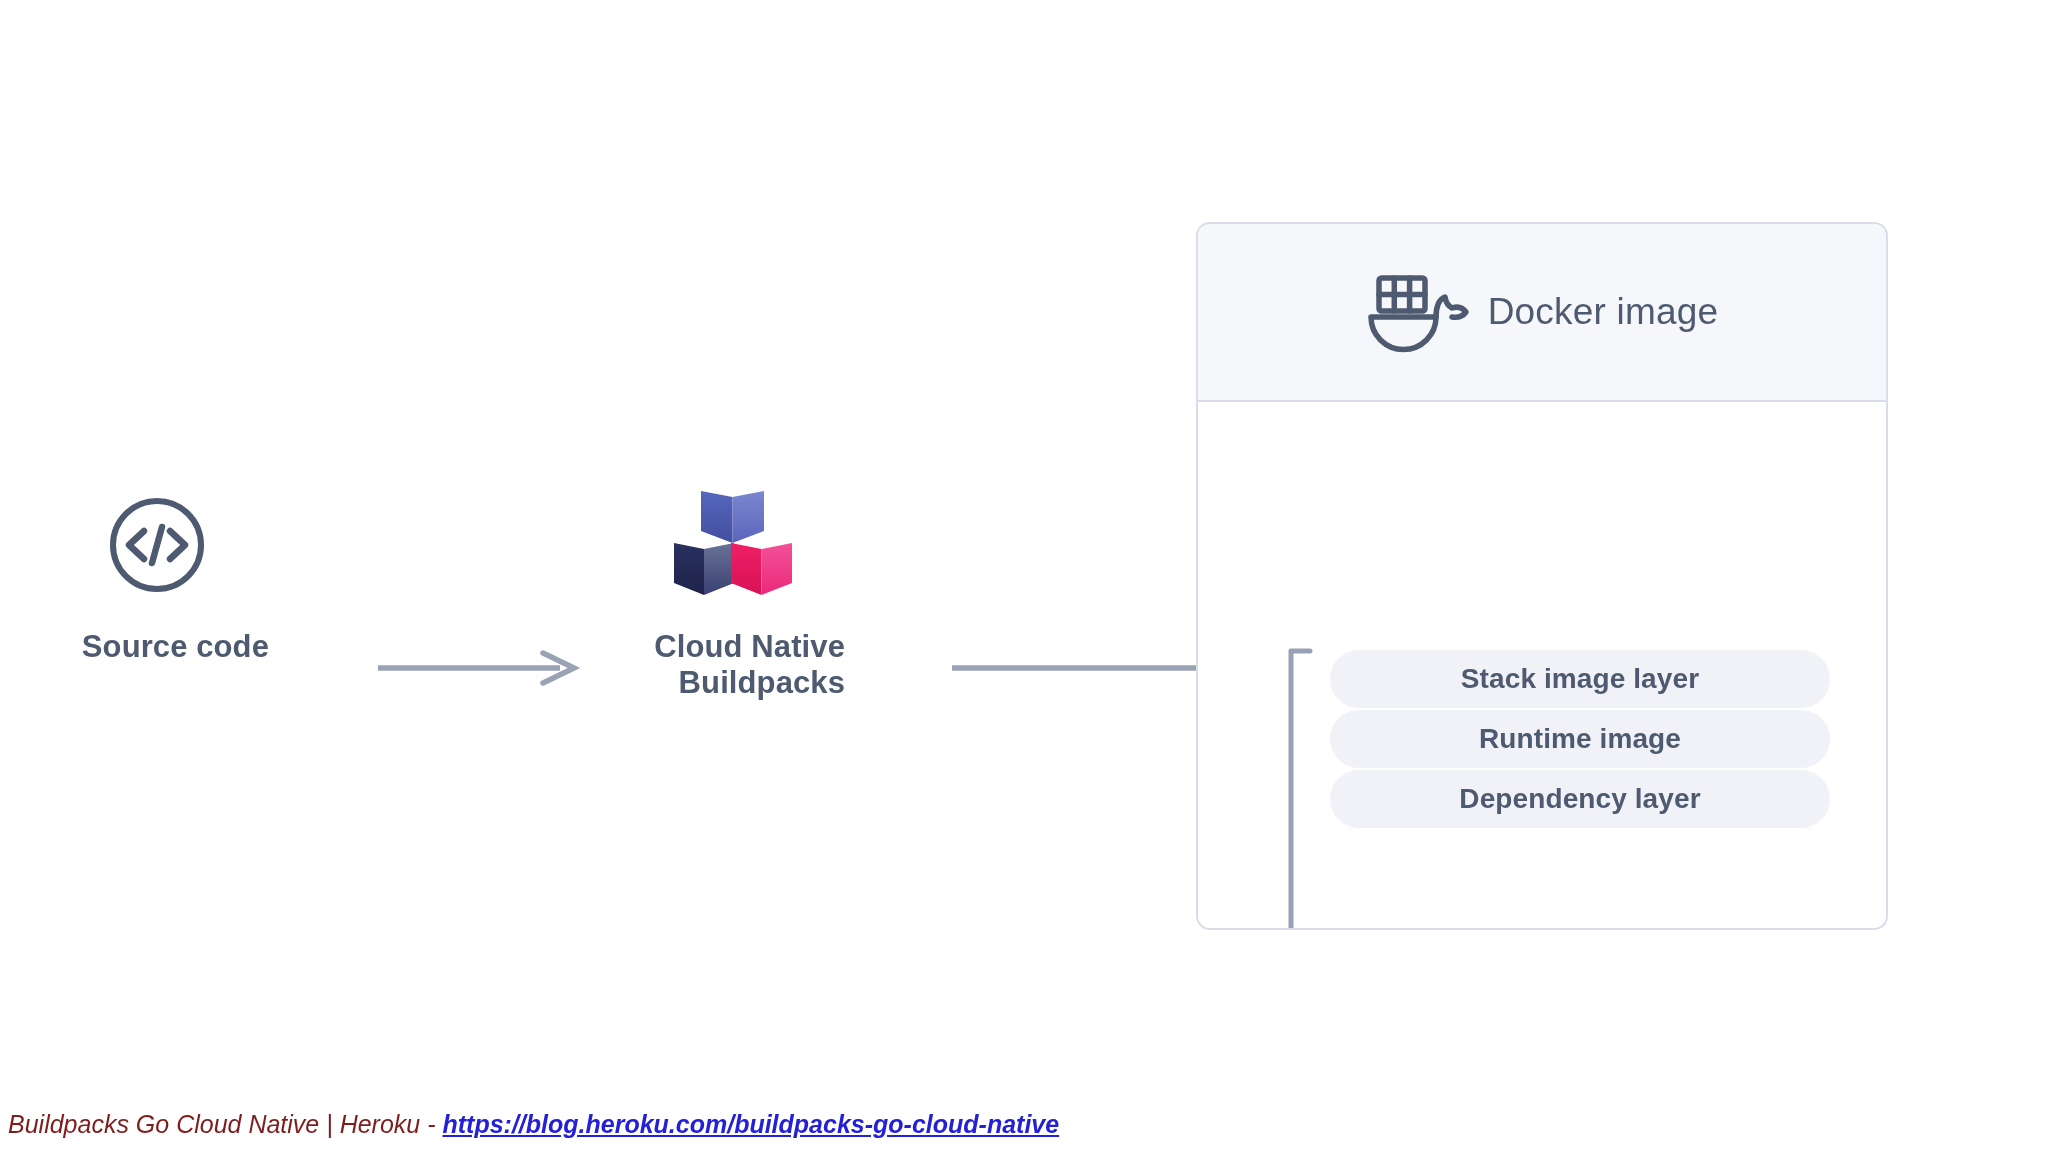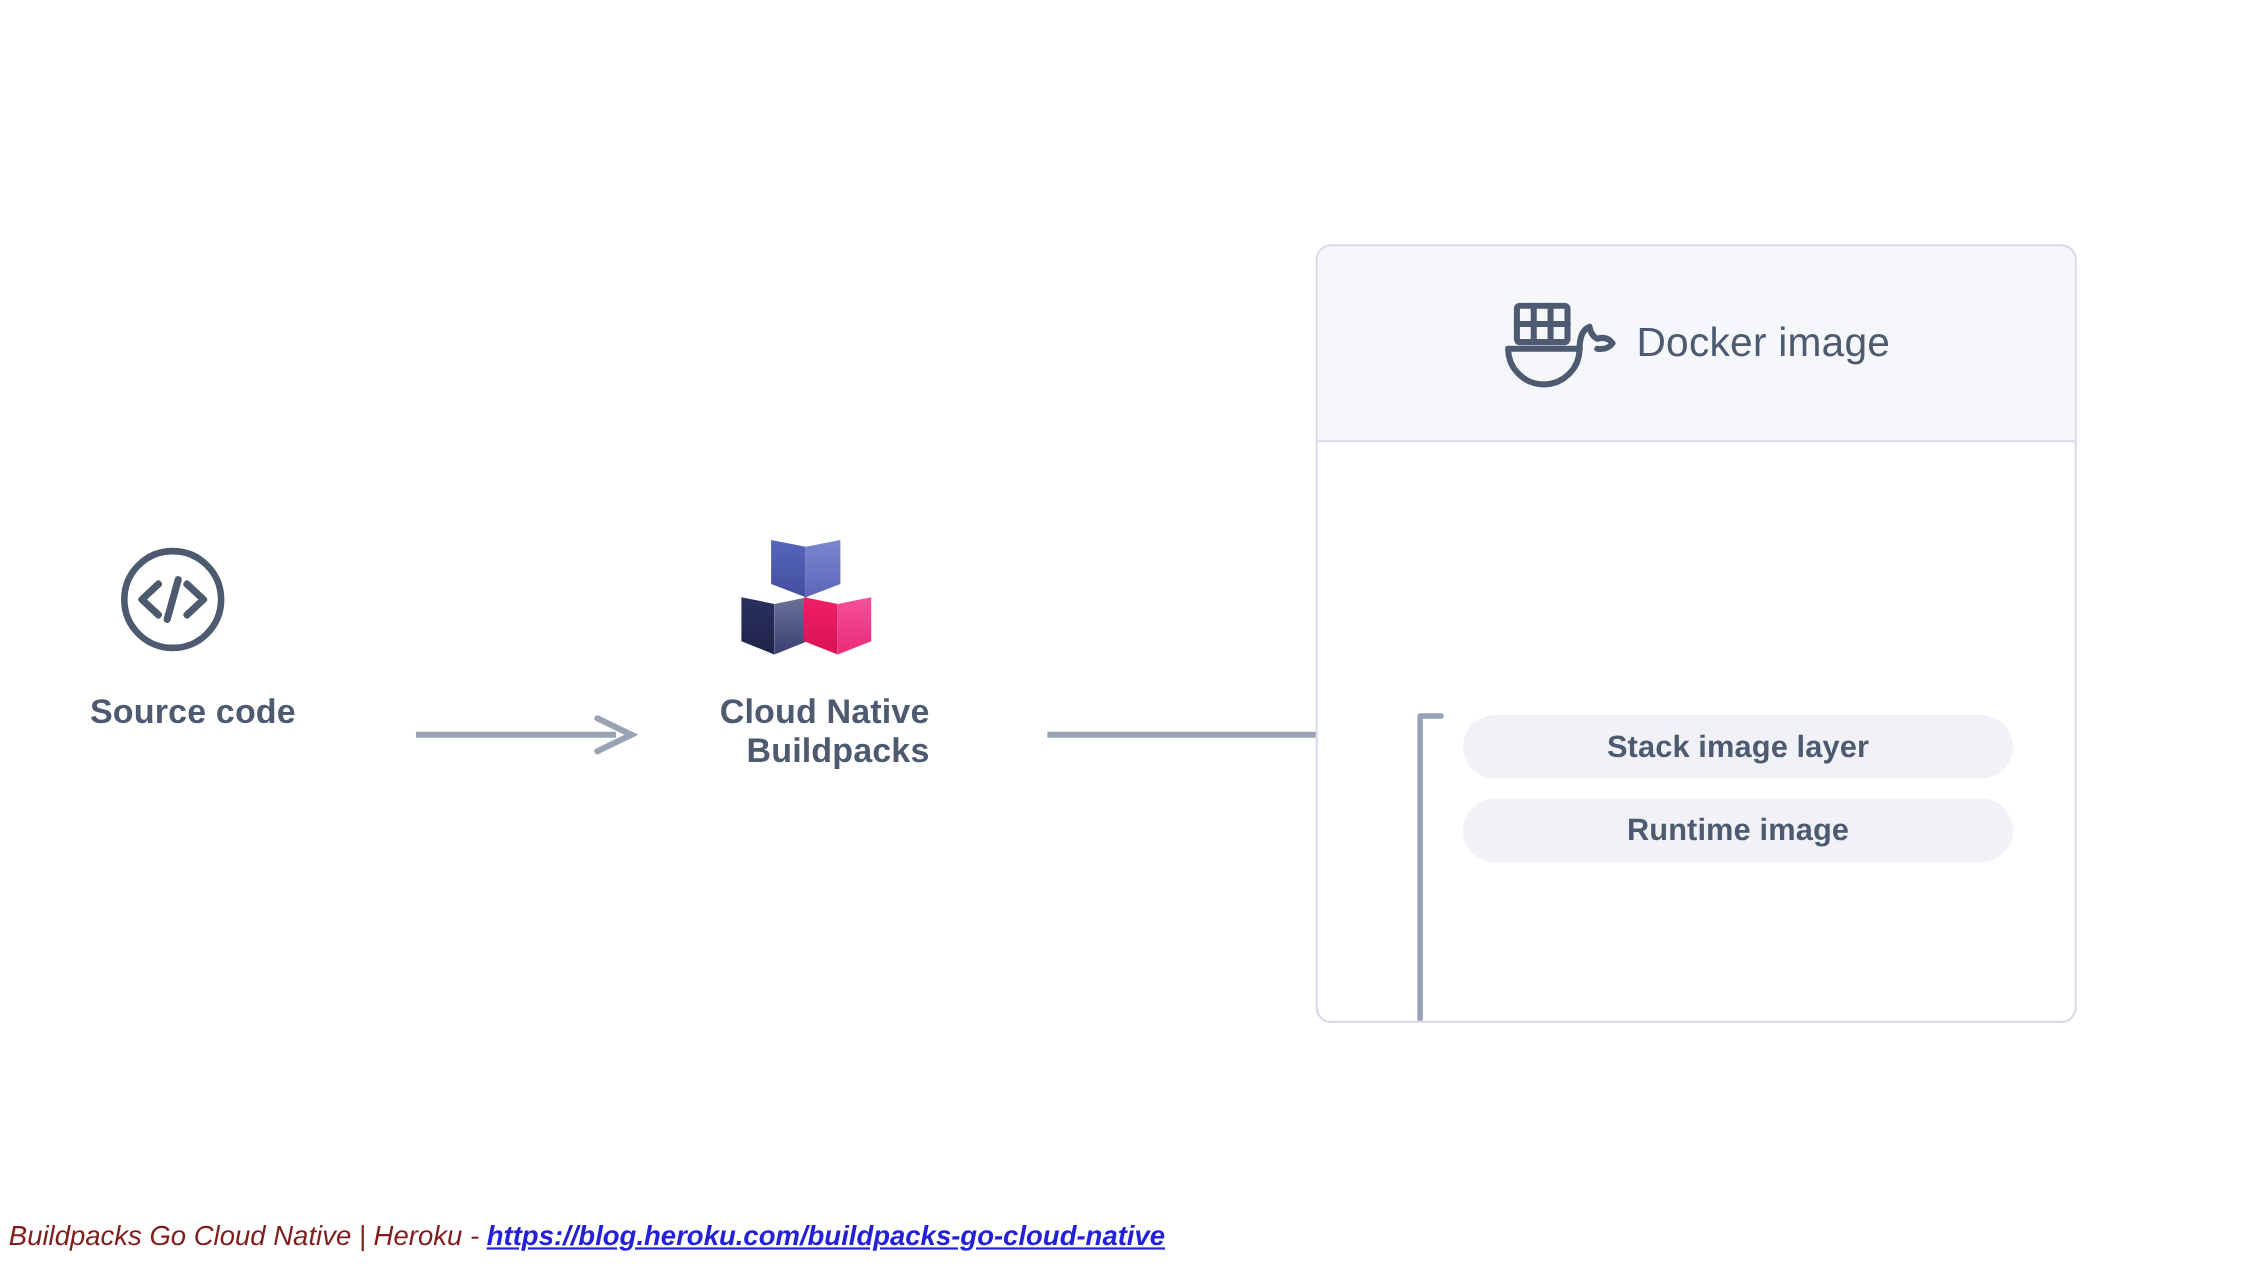--- a/index.html
+++ b/index.html
@@ -131,21 +131,21 @@
     top: 248px;
     width: 500px;
   }
   .layer-pill {
     height: 58px;
     border-radius: 29px;
     background: #f1f2f7;
     display: flex;
     align-items: center;
     justify-content: center;
-    margin-bottom: 18px;
+    margin-bottom: 2px;
   }
   .layer-pill-label {
     font-size: 28px;
     font-weight: bold;
     color: #4d5a70;
     letter-spacing: 0.1px;
   }
 
   
   #caption {
@@ -272,20 +272,23 @@
         </svg>
       </div>
 
       <div id="layer-list">
         <div class="layer-pill">
           <span class="layer-pill-label">Stack image layer</span>
         </div>
         <div class="layer-pill">
           <span class="layer-pill-label">Runtime image</span>
         </div>
+        <div class="layer-pill">
+          <span class="layer-pill-label">Dependency layer</span>
+        </div>
       </div>
 
     </div>
   </div>
 
   <div id="caption">
     <span id="caption-source">Buildpacks Go Cloud Native | Heroku - </span><span id="caption-url">https://blog.heroku.com/buildpacks-go-cloud-native</span>
   </div>
 
 </div>

